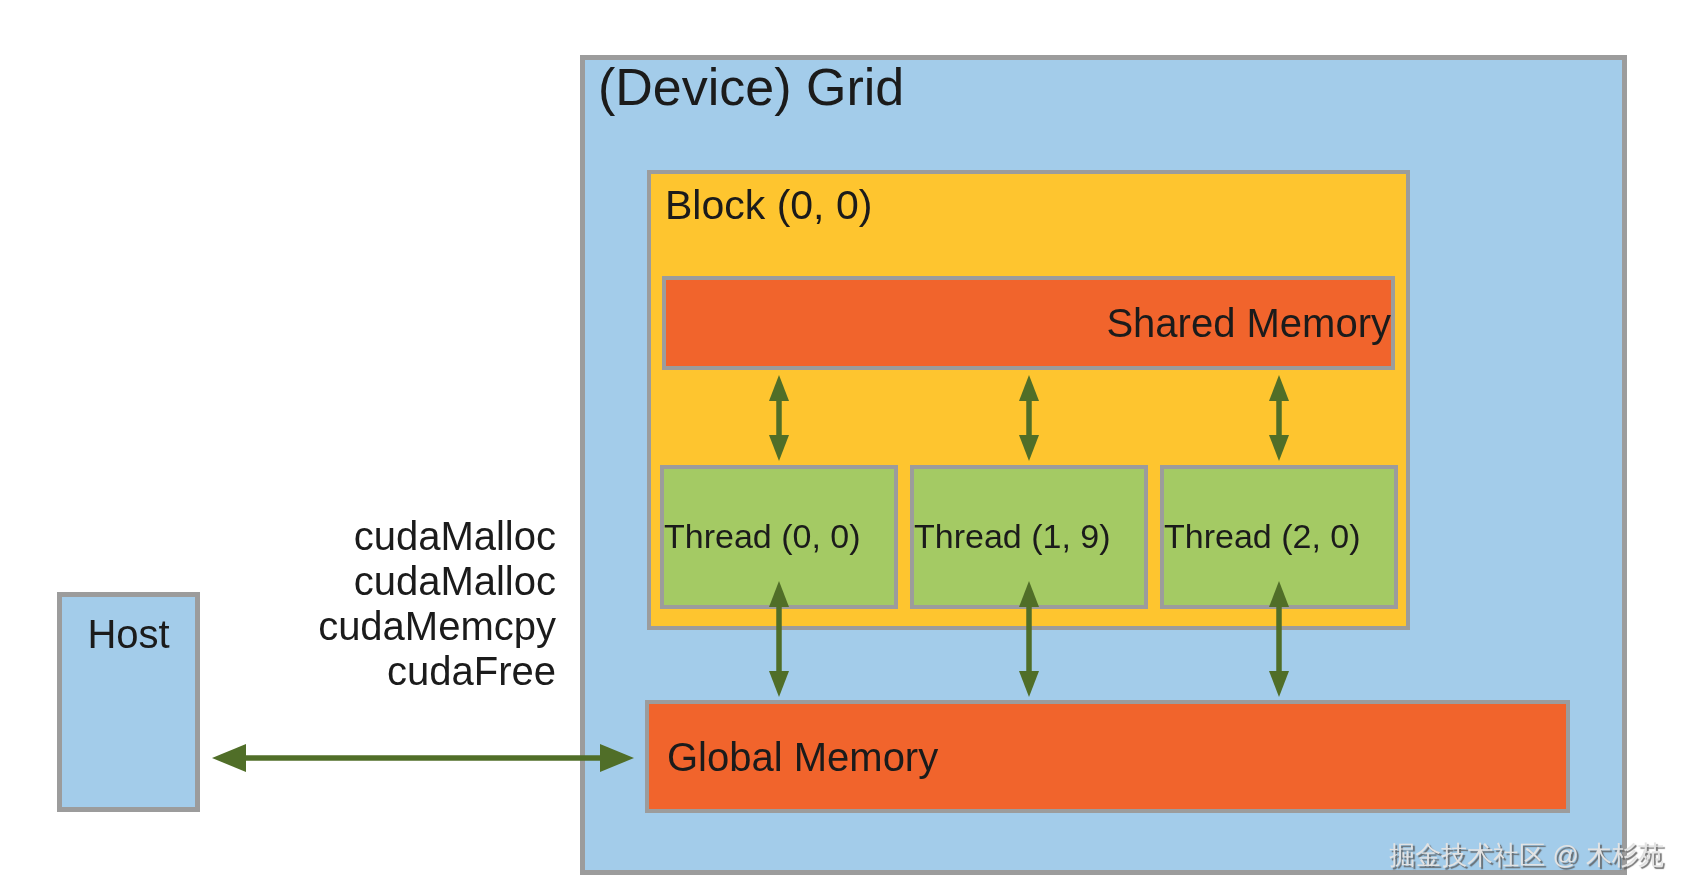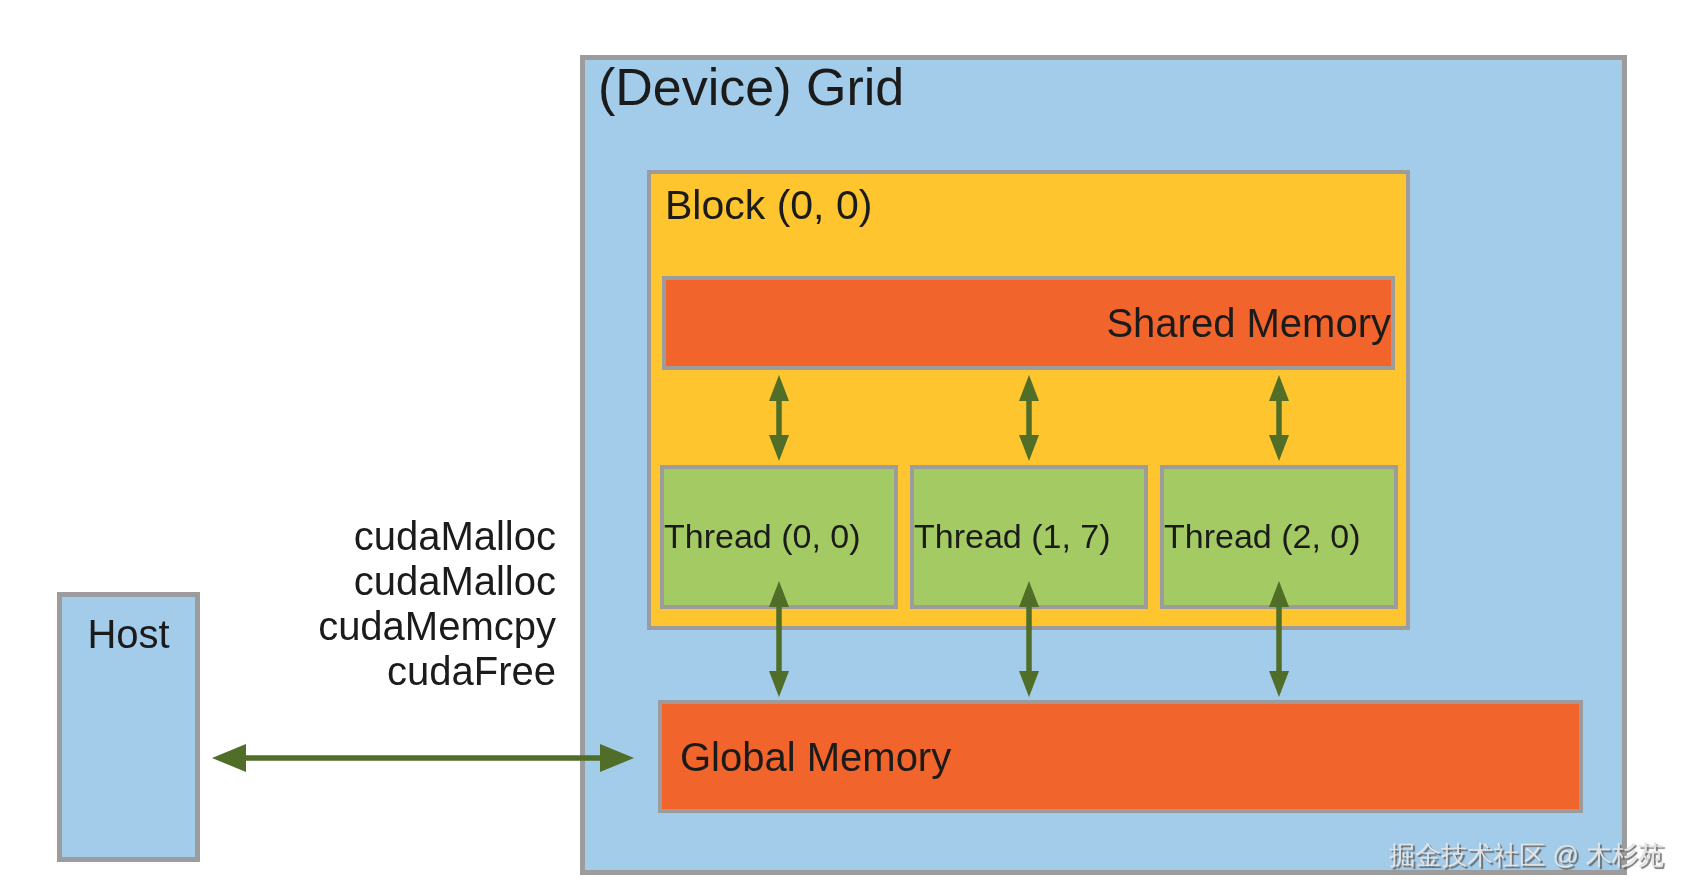--- a/index.html
+++ b/index.html
@@ -9,21 +9,21 @@
   html,body{margin:0;padding:0;background:#fff;}
   .canvas{
     position:relative; width:1684px; height:896px; background:#ffffff;
     font-family:"Liberation Sans", sans-serif; color:var(--text); overflow:hidden;
   }
   .box{position:absolute; box-sizing:border-box;}
   .label{position:absolute; white-space:nowrap; line-height:1.05; color:var(--text);}
 
   
   .host{
-    left:57px; top:592px; width:143px; height:270px;
+    left:57px; top:592px; width:143px; height:220px;
     background:var(--blue); border:5px solid var(--border-gray);
   }
   .host-label{left:0; right:0; top:16px; text-align:center; font-size:40px;}
 
   
   .api-calls{
     position:absolute; left:200px; top:514px; width:356px;
     text-align:right; font-size:40px; line-height:45px; color:var(--text);
   }
 
@@ -57,21 +57,21 @@
   }
   .thread .thread-label{position:static; font-size:34px;}
   .thread-0{left:9px;}
   .thread-1{left:259px;}
   .thread-2{left:509px;}
 
   
   .global{
     left:60px; top:640px; width:925px; height:113px;
     background:var(--orange); border:4px solid var(--border-gray);
-    display:flex; align-items:center;margin-left:13px;
+    display:flex; align-items:center;
   }
   .global .mem-label{position:static; font-size:40px; padding-left:18px;}
 
   
   svg.arrow{position:absolute; overflow:visible;}
   svg.arrow line{stroke:var(--olive); stroke-width:5.5;}
   svg.arrow polygon{fill:var(--olive);}
   .up-arrow{top:200px; }
   .ua-0{left:116px;} .ua-1{left:366px;} .ua-2{left:616px;}
   .down-arrow{top:520px;}
@@ -108,21 +108,21 @@
       <div class="label block-label">Block (0, 0)</div>
 
       <div class="box shared">
         <div class="label mem-label">Shared Memory</div>
       </div>
 
       <div class="box thread thread-0">
         <div class="label thread-label">Thread (0, 0)</div>
       </div>
       <div class="box thread thread-1">
-        <div class="label thread-label">Thread (1, 7)</div>
+        <div class="label thread-label">Thread (1, 9)</div>
       </div>
       <div class="box thread thread-2">
         <div class="label thread-label">Thread (2, 0)</div>
       </div>
 
       <svg class="arrow up-arrow ua-0" width="24" height="88">
         <line x1="12" y1="20" x2="12" y2="68"></line>
         <polygon points="12,1 2,27 22,27"></polygon>
         <polygon points="12,87 2,61 22,61"></polygon>
       </svg>

